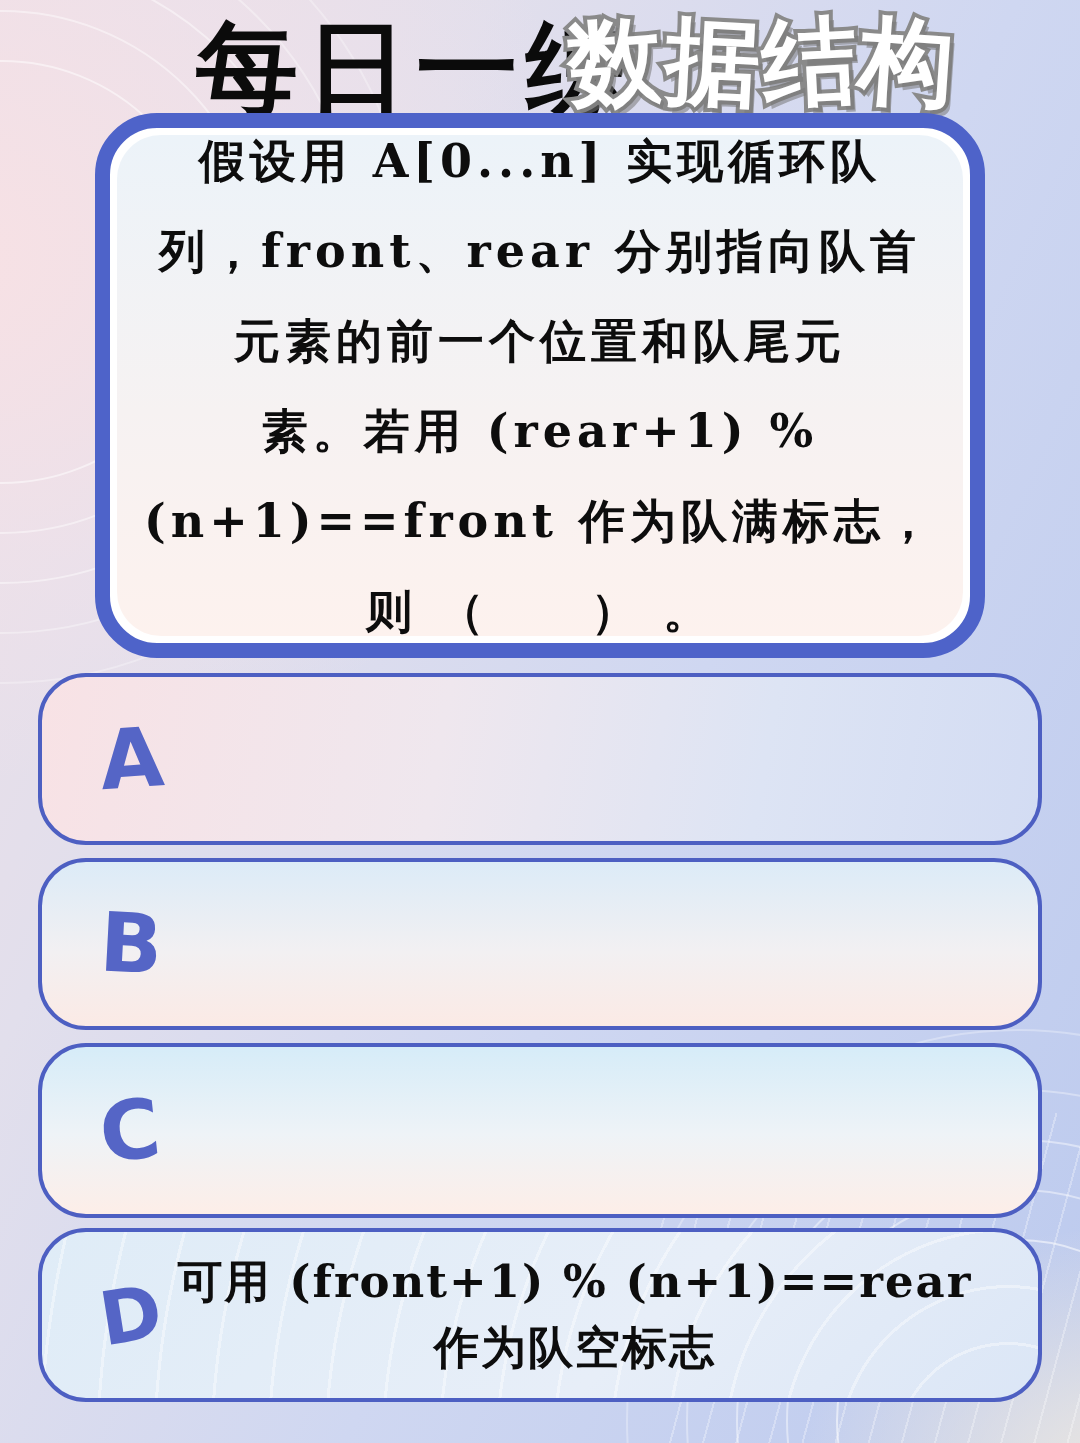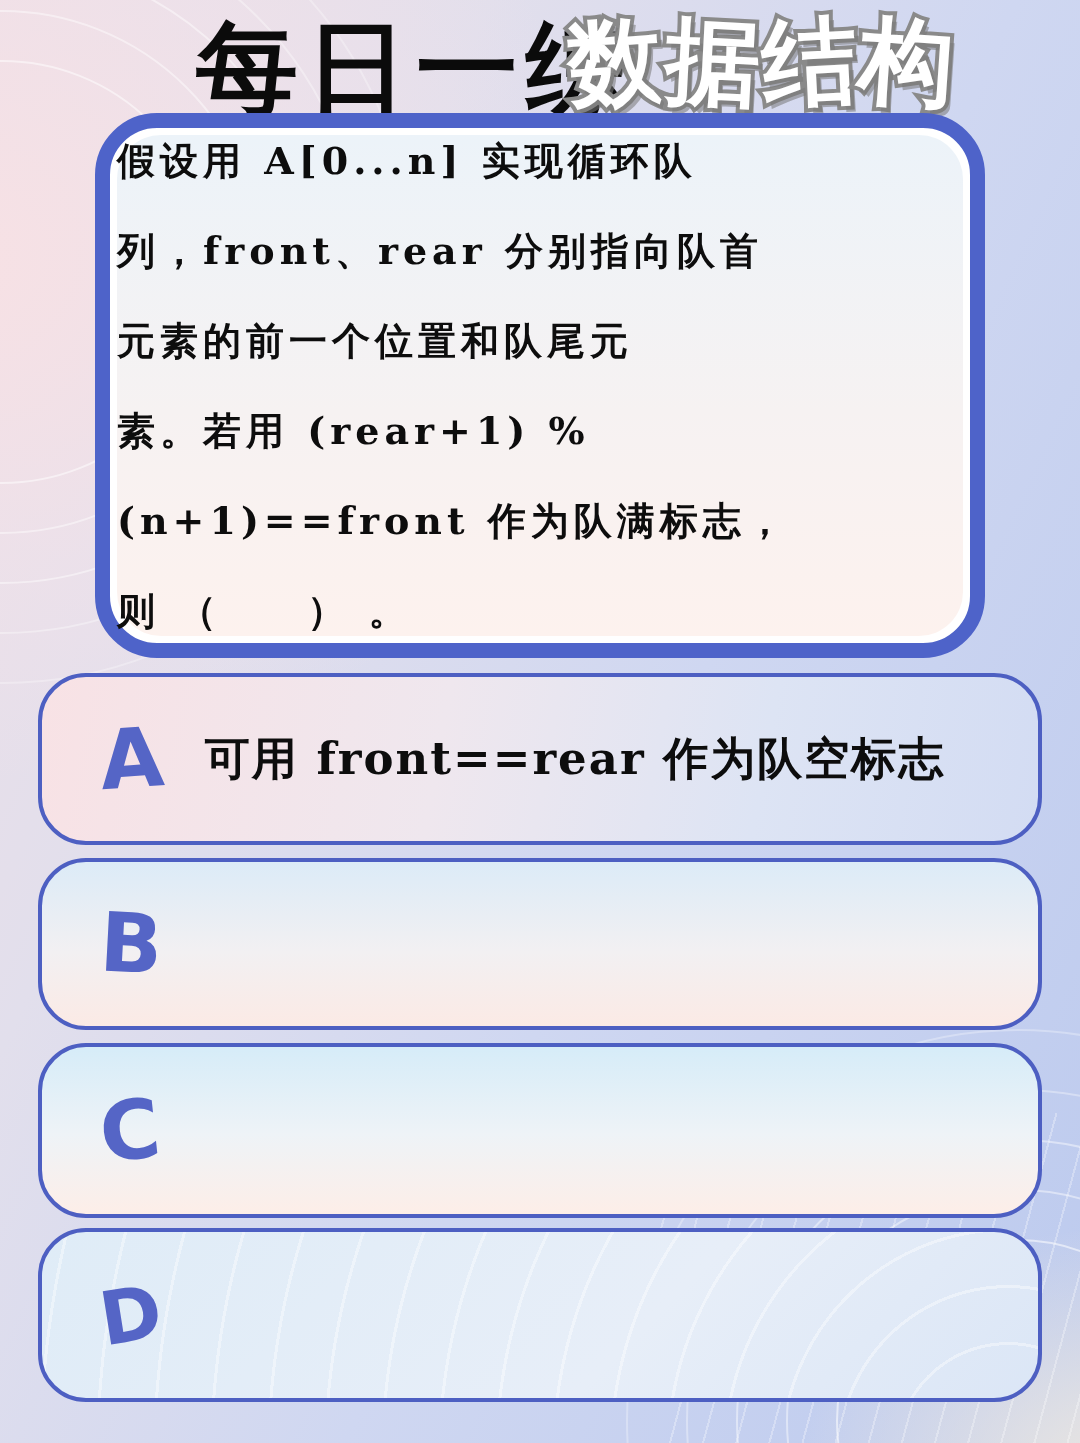--- a/index.html
+++ b/index.html
@@ -42,22 +42,22 @@
     background:#ffffff;
   }
   .qbox-inner{
     position:absolute;inset:7px;border-radius:44px;
     background:linear-gradient(180deg,#ecf3f9 0%,#f6f2f2 55%,#fdf2ee 100%);
     display:flex;align-items:center;justify-content:center;
   }
   .qtext{
     font-family:"DejaVu Serif","Liberation Serif",serif;
     font-weight:700;color:#0d0d0d;
-    font-size:38px;line-height:90px;letter-spacing:5px;
-    text-align:left;white-space:pre-line;
+    font-size:46px;line-height:90px;letter-spacing:5px;
+    text-align:center;white-space:pre-line;
     width:100%;
   }
   
   .card{
     position:absolute;left:38px;width:1004px;box-sizing:border-box;
     border:4px solid #4d5fc2;border-radius:48px;
   }
   .card-a{top:673px;height:172px;
     background:linear-gradient(100deg,#f8e2e5 0%,#efe7ee 40%,#dde4f4 72%,#d3dcf3 100%);}
   .card-b{top:858px;height:172px;
@@ -114,26 +114,27 @@
 列，front、rear 分别指向队首
 元素的前一个位置和队尾元
 素。若用 (rear+1) %
 (n+1)==front 作为队满标志，
 则 （　　） 。</div>
   </div>
 </div>
 
 <div class="card card-a">
   <div class="card-letter rot-a">A</div>
-  <div class="card-text">可用 front==rear 作为队空标志</div>
 </div>
 
 <div class="card card-b">
   <div class="card-letter rot-b">B</div>
 </div>
 
 <div class="card card-c">
   <div class="card-letter rot-c">C</div>
 </div>
 
 <div class="card card-d">
   <div class="card-letter rot-d">D</div>
+  <div class="card-text">可用 (front+1) % (n+1)==rear
+作为队空标志</div>
 </div>
 
 </body></html>

